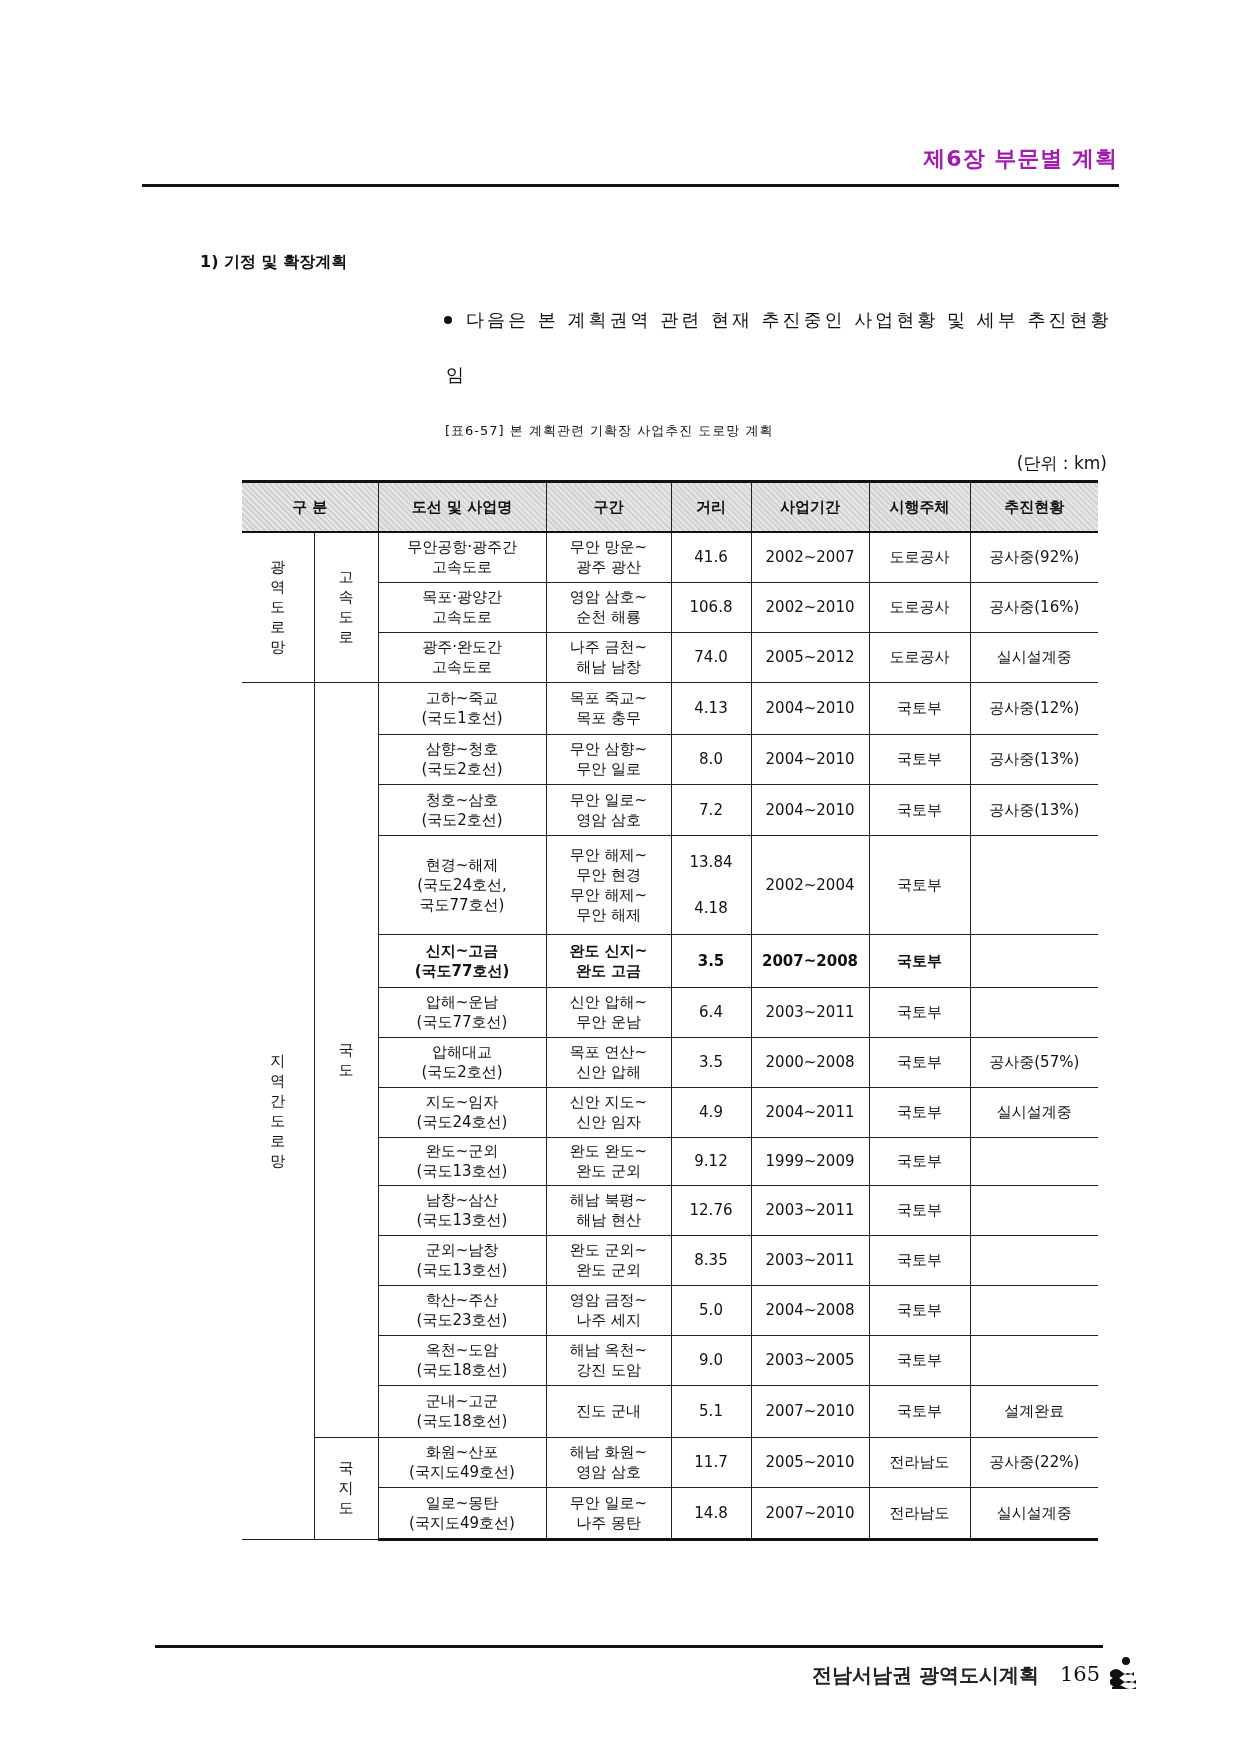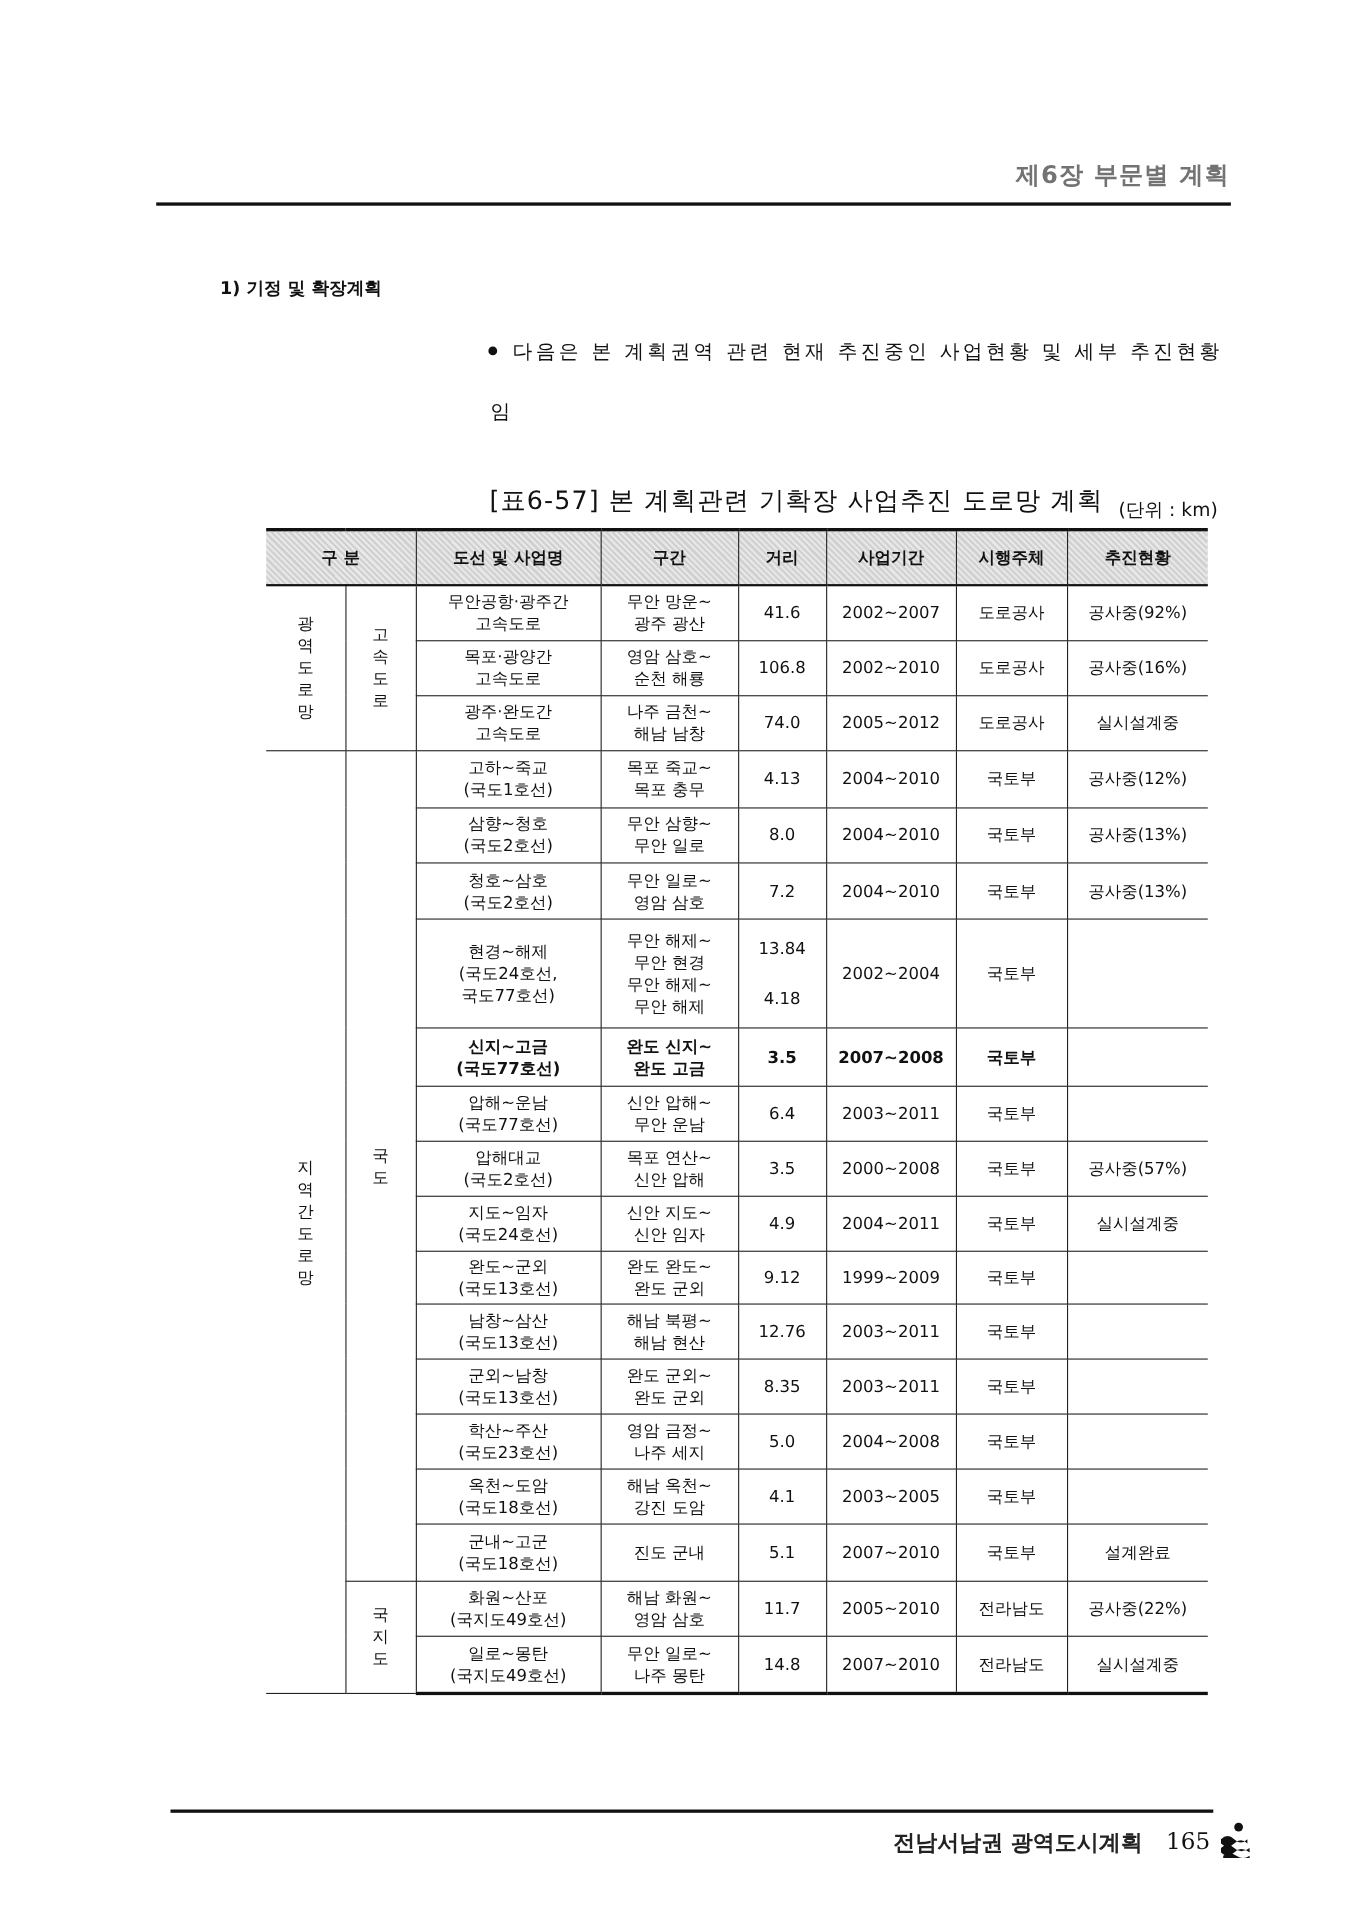--- a/index.html
+++ b/index.html
@@ -1,23 +1,23 @@
 <!DOCTYPE html>
 <html><head>
 <meta charset="utf-8">
 <style>
   html, body { margin:0; padding:0; background:#fff; }
   body { width:1240px; height:1754px; position:relative; overflow:hidden;
          font-family:"DejaVu Sans", sans-serif; color:#111; }
-  .chapter-header { position:absolute; right:122px; top:144px; font-size:22px; font-weight:bold; letter-spacing:1px; color:#737373; }
+  .chapter-header { position:absolute; right:122px; top:144px; font-size:22px; font-weight:bold; letter-spacing:1px; color:#a21caf; }
   .rule-top { position:absolute; left:142px; top:184px; width:977px; height:3px; background:#111; }
   .section-title { position:absolute; left:200px; top:252px; font-size:16px; font-weight:bold; }
   .bullet-para { position:absolute; left:446px; top:292px; width:680px; font-size:18px; line-height:55px; letter-spacing:3px; }
   .bullet-para .dot { display:inline-block; width:8px; height:8px; border-radius:50%; background:#111; margin:0 14px 3px -2px; vertical-align:middle; }
-  .table-caption { position:absolute; left:445px; top:440px; font-size:23px; letter-spacing:1px; }
+  .table-caption { position:absolute; left:445px; top:422px; font-size:13px; letter-spacing:1px; }
   .unit-note { position:absolute; right:133px; top:452px; font-size:17px;margin-left:32px; }
   table.road { position:absolute; left:242px; top:480px; width:856px; border-collapse:collapse; table-layout:fixed; font-size:15px; }
   table.road th, table.road td { border:1px solid #222; text-align:center; vertical-align:middle; padding:0; line-height:20px; }
   table.road tr > *:first-child { border-left:none; }
   table.road tr > *:last-child { border-right:none; }
   table.road thead th { height:48px; font-weight:bold; font-size:15px;
     background: repeating-linear-gradient(45deg,#cfcfcf 0 2px,#e9e9e9 2px 4px);
     border-top:3px solid #111; border-bottom:2px solid #111; }
   table.road tbody tr:last-child td { border-bottom:3px solid #111; }
   .vert { letter-spacing:0; line-height:30px; }
@@ -306,21 +306,21 @@
       </tr>
       <tr style="height: 50px;">
         <td>
           <div>옥천~도암</div>
           <div>(국도18호선)</div>
         </td>
         <td>
           <div>해남 옥천~</div>
           <div>강진 도암</div>
         </td>
-        <td class="dist">4.1</td>
+        <td class="dist">9.0</td>
         <td>2003~2005</td>
         <td>국토부</td>
         <td></td>
       </tr>
       <tr style="height: 52px;">
         <td>
           <div>군내~고군</div>
           <div>(국도18호선)</div>
         </td>
         <td>

